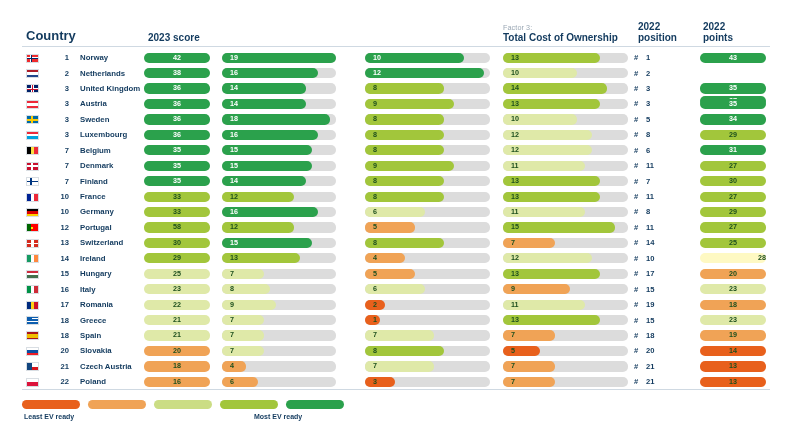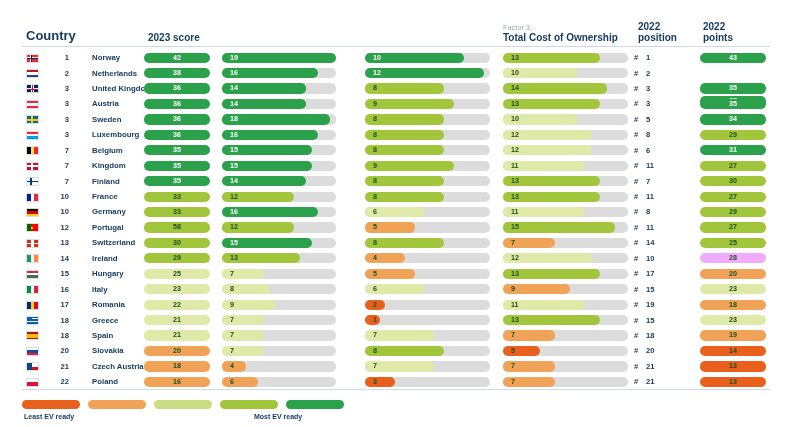--- a/index.html
+++ b/index.html
@@ -40,21 +40,21 @@
   .flag {
     position: absolute; left: 26px; top: 3.6px;
     width: 13px; height: 9px; border: .5px solid #d9dee3; overflow: hidden;
   }
   .flag i { position: absolute; display: block; }
   .rank {
     position: absolute; left: 49px; top: 3.1px; width: 20px;
     text-align: right; font-size: 7.6px; font-weight: 700; color: #123a5e;
   }
   .cname {
-    position: absolute; left: 92px; top: 3.1px;
+    position: absolute; left: 80px; top: 3.1px;
     font-size: 7.8px; font-weight: 700; color: #123a5e; white-space: nowrap;
   }
 
   
   .pill {
     position: absolute; height: 10.2px; border-radius: 5.1px;
     top: 2.6px; text-align: center;
   }
   .pill span {
     display: block; font-size: 7.2px; font-weight: 700; line-height: 10.2px;
@@ -327,21 +327,21 @@
           <span>31</span>
         </div>
       </div>
       <div class="row">
         <span class="flag">
           <i style="background: rgb(200, 16, 46); left: 0%; top: 0%; width: 100%; height: 100%;"></i>
           <i style="background: rgb(255, 255, 255); left: 0%; top: 40%; width: 100%; height: 20%;"></i>
           <i style="background: rgb(255, 255, 255); left: 33%; top: 0%; width: 18%; height: 100%;"></i>
         </span>
         <div class="rank">7</div>
-        <div class="cname">Kingdom</div>
+        <div class="cname">Denmark</div>
         <div class="pill score dark" style="background: rgb(43, 161, 76);">
           <span>35</span>
         </div>
         <div class="bar f1">
           <div class="fill" style="background: rgb(43, 161, 76); width: 78.9474%;"></div>
           <div class="val onwhite">15</div>
         </div>
         <div class="bar f2">
           <div class="fill" style="background: rgb(162, 198, 59); width: 71.4286%;"></div>
           <div class="val">9</div>
@@ -512,21 +512,21 @@
         </div>
         <div class="bar f2">
           <div class="fill" style="background: rgb(240, 163, 86); width: 31.746%;"></div>
           <div class="val">4</div>
         </div>
         <div class="bar f3">
           <div class="fill" style="background: rgb(223, 233, 168); width: 71.4286%;"></div>
           <div class="val">12</div>
         </div>
         <div class="pos"><span class="hash">#</span><span>10</span></div>
-        <div class="pill points" style="background: #f0abfc;">
+        <div class="pill points" style="background: #fef9c3; text-align: right;">
           <span>28</span>
         </div>
       </div>
       <div class="row">
         <span class="flag">
           <i style="background: rgb(205, 42, 62); left: 0%; top: 0%; width: 100%; height: 34%;"></i>
           <i style="background: rgb(255, 255, 255); left: 0%; top: 34%; width: 100%; height: 33%;"></i>
           <i style="background: rgb(67, 111, 77); left: 0%; top: 67%; width: 100%; height: 33%;"></i>
         </span>
         <div class="rank">15</div>

